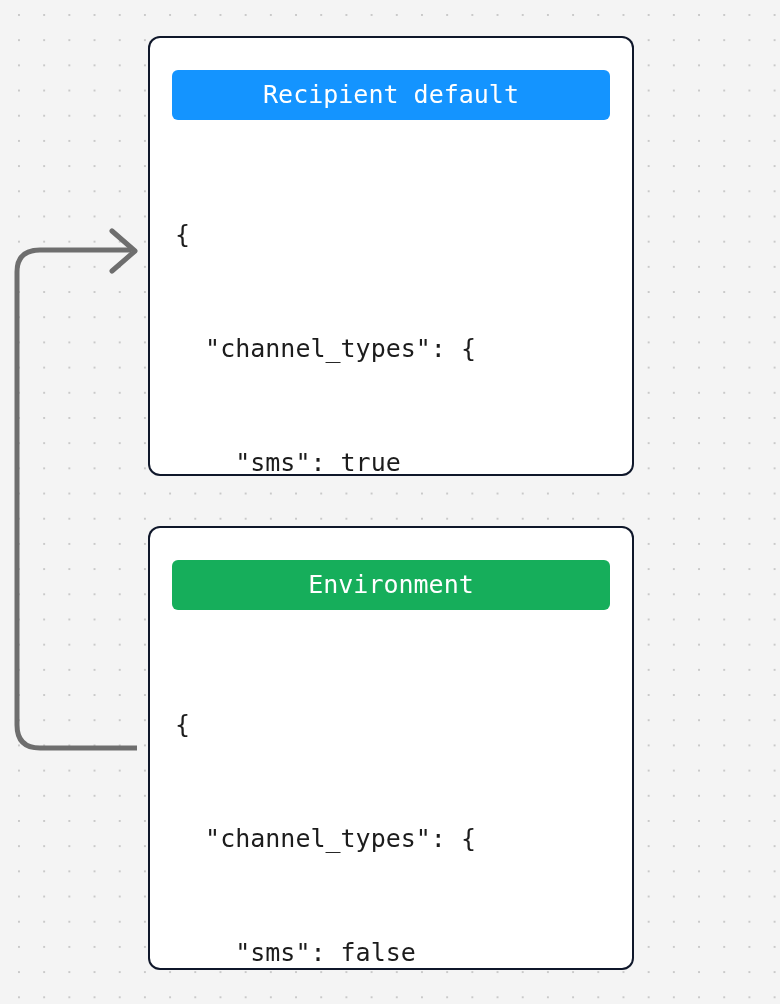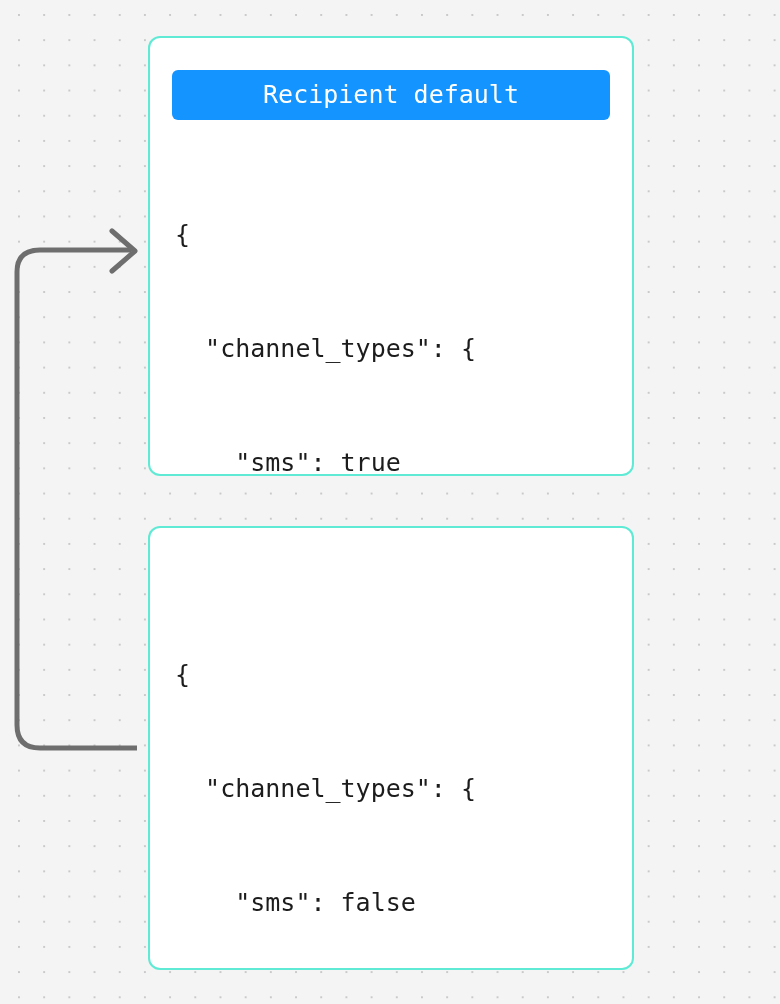--- a/index.html
+++ b/index.html
@@ -37,21 +37,21 @@
     height: 1004px;
     z-index: 1;
     pointer-events: none;
   }
 
   
   .card-outer {
     position: absolute;
     left: 148px;
     width: 486px;
-    background: #5eead4;
+    background: #0f172a;
     border-radius: 12px;
     padding: 2px;
     box-sizing: border-box;
     z-index: 2;
   }
   #card-recipient-default { top: 36px; height: 440px; }
   #card-environment       { top: 526px; height: 444px; }
 
   .card-inner {
     background: #ffffff;
@@ -111,20 +111,21 @@
       <span class="json-line em">  "categories": {</span>
       <span class="json-line em">    "collaboration": true</span>
       <span class="json-line em">  }</span>
       
     </div>
   </div>
 </div>
 
 <div class="card-outer" id="card-environment">
   <div class="card-inner">
+    <div class="card-header green">Environment</div>
     <div class="json-body">
       <span class="json-line">{</span>
       <span class="json-line">  "channel_types": {</span>
       <span class="json-line">    "sms": false</span>
       
       
       
       
       
     </div>

